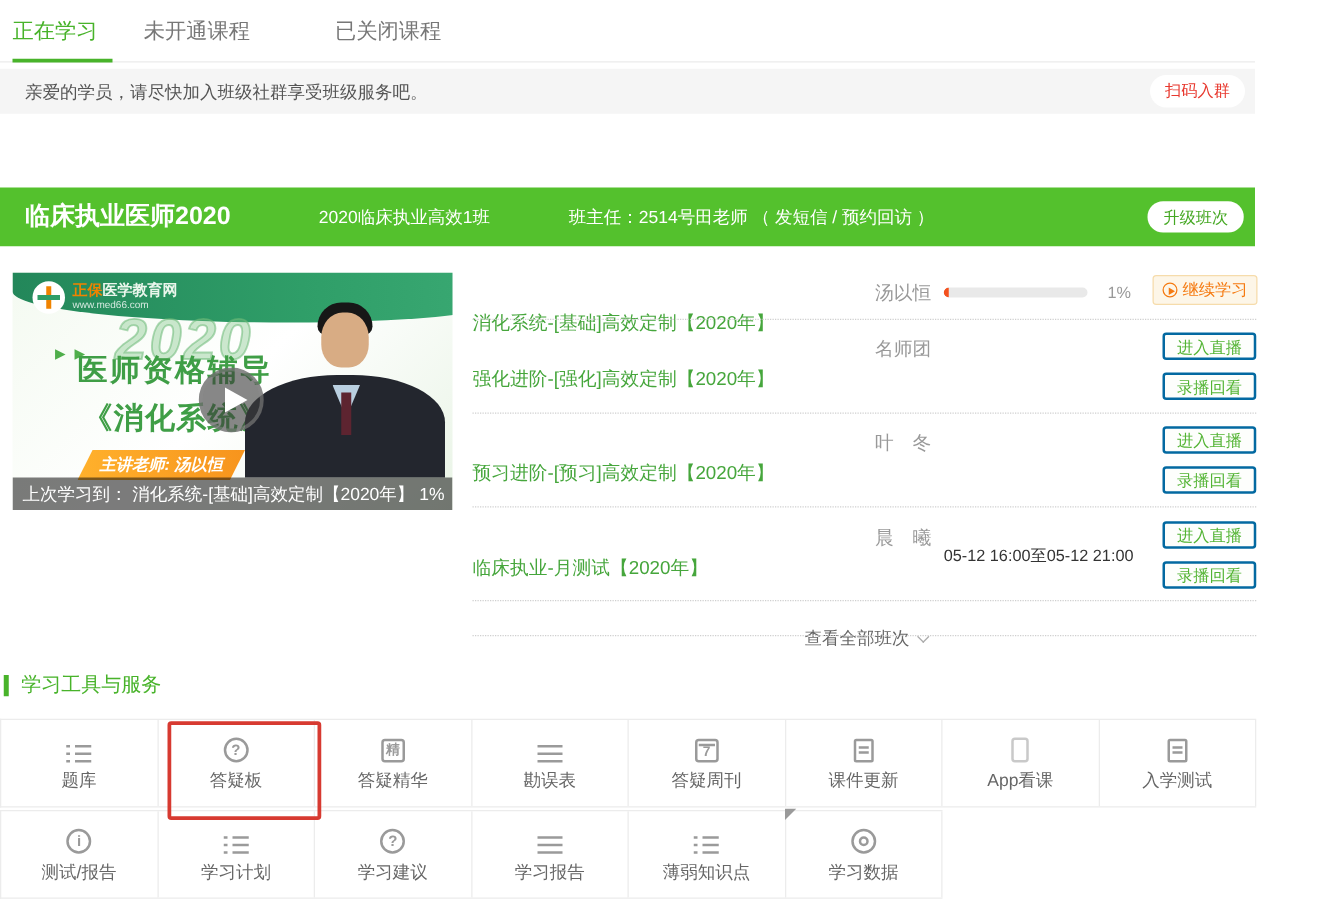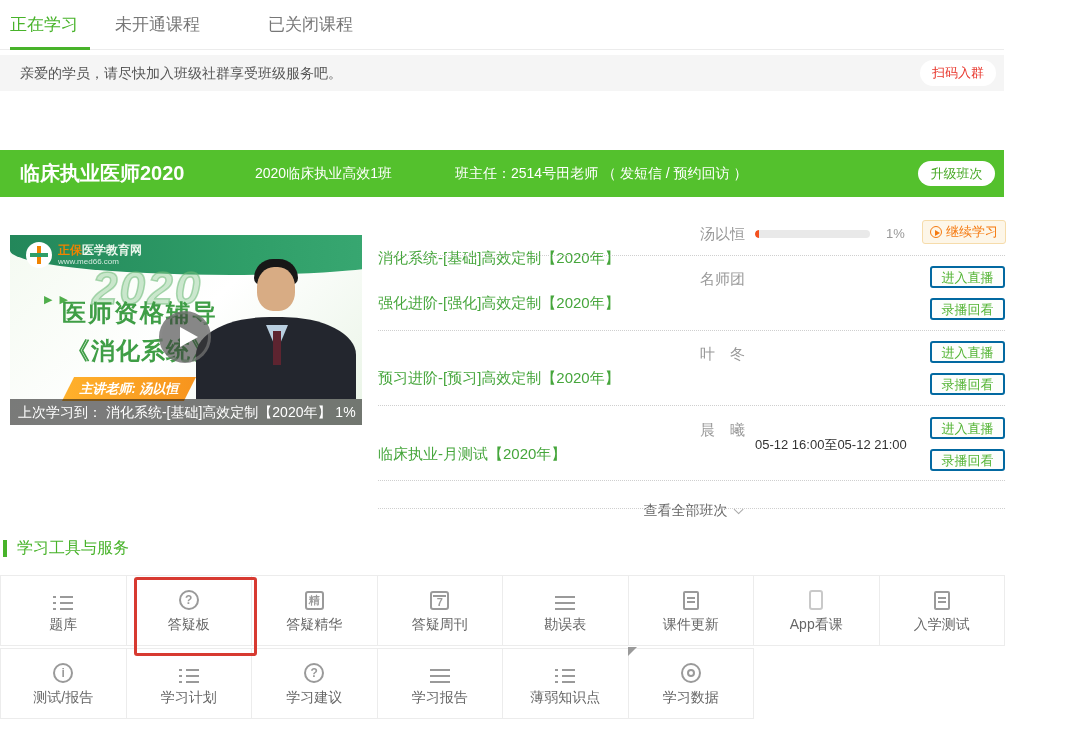--- a/index.html
+++ b/index.html
@@ -22,21 +22,21 @@
   
   .card-header { position:absolute; top:150px; left:0; width:1004px; height:47px; background:#54c12d; color:#fff; }
   .card-title { position:absolute; left:20px; top:0; line-height:47px; font-size:20px; font-weight:bold; }
   .card-sub { position:absolute; left:255px; top:0; line-height:47px; font-size:14px; }
   .card-advisor { position:absolute; left:455px; top:0; line-height:47px; font-size:14px; cursor:pointer; }
   .upgrade-btn { position:absolute; left:918px; top:11px; width:77px; height:25px; border:none; border-radius:13px;
                  background:#fff; color:#45a823; font-size:13px; cursor:pointer; }
 
   
   .video { position:absolute; top:218px; left:10px; width:352px; height:190px; overflow:hidden; cursor:pointer;
-           background:linear-gradient(135deg,#f4faf1 0%,#ffffff 50%,#e9f4e6 100%);margin-top:17px; }
+           background:linear-gradient(135deg,#f4faf1 0%,#ffffff 50%,#e9f4e6 100%); }
   .wave { position:absolute; top:0; left:0; width:110%; height:40px;
           background:linear-gradient(90deg,#23875a,#2f9e68 60%,#3aa973);
           border-radius:0 0 45% 60% / 0 0 16px 26px; }
   .logo { position:absolute; top:7px; left:16px; display:flex; align-items:center; }
   .logo-circle { width:26px; height:26px; background:#fff; border-radius:50%; position:relative; }
   .logo-circle::before { content:""; position:absolute; left:11px; top:4px; width:4px; height:18px; background:#f08300; }
   .logo-circle::after  { content:""; position:absolute; left:4px; top:11px; width:18px; height:4px; background:#2f9e68; }
   .logo-txt { margin-left:6px; line-height:12px; }
   .logo-cn b { color:#f08300; font-size:12px; }
   .logo-cn span { color:#eaf6ec; font-size:12px; font-weight:bold; }
@@ -235,29 +235,29 @@
       <div class="tool-label">答疑板</div>
     </div>
     <div class="tool-cell">
       <div class="tool-icon-wrap">
           <span class="ico ic-sq ic-jing"></span>
         </div>
       <div class="tool-label">答疑精华</div>
     </div>
     <div class="tool-cell">
       <div class="tool-icon-wrap">
+          <span class="ico ic-lines"></span>
+        </div>
+      <div class="tool-label">勘误表</div>
+    </div>
+    <div class="tool-cell">
+      <div class="tool-icon-wrap">
           <span class="ico ic-sq ic-cal"></span>
         </div>
       <div class="tool-label">答疑周刊</div>
-    </div>
-    <div class="tool-cell">
-      <div class="tool-icon-wrap">
-          <span class="ico ic-lines"></span>
-        </div>
-      <div class="tool-label">勘误表</div>
     </div>
     <div class="tool-cell">
       <div class="tool-icon-wrap">
           <span class="ico ic-doc"></span>
         </div>
       <div class="tool-label">课件更新</div>
     </div>
     <div class="tool-cell">
       <div class="tool-icon-wrap">
           <span class="ico ic-phone"></span>

